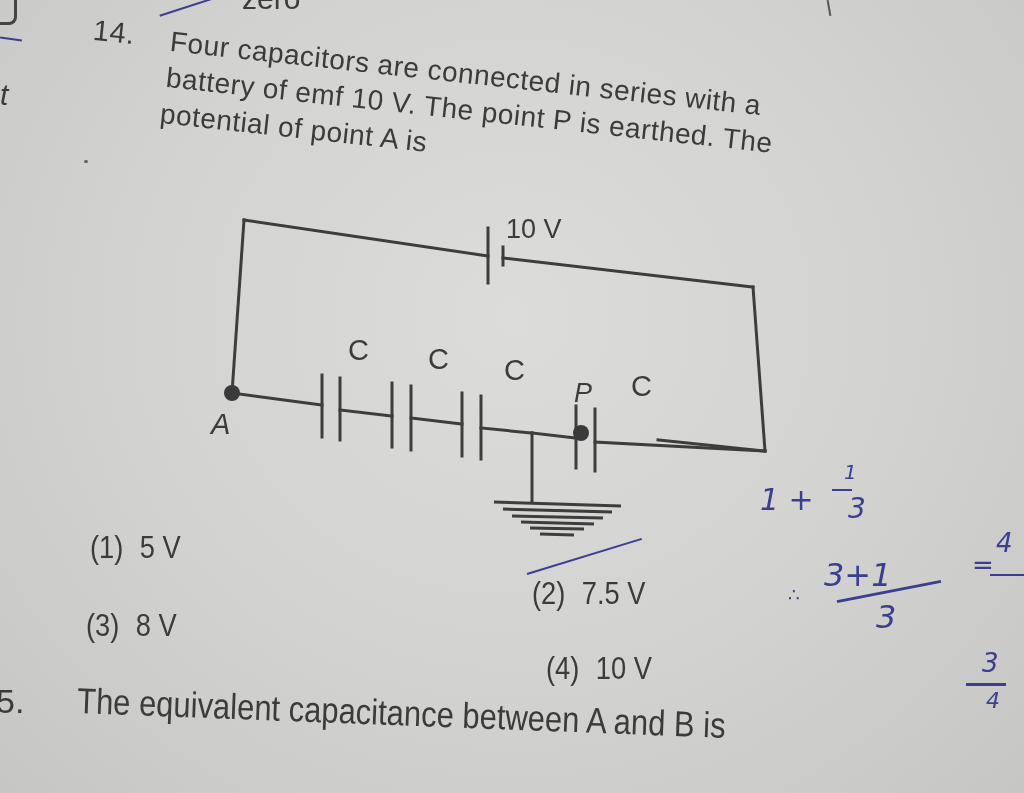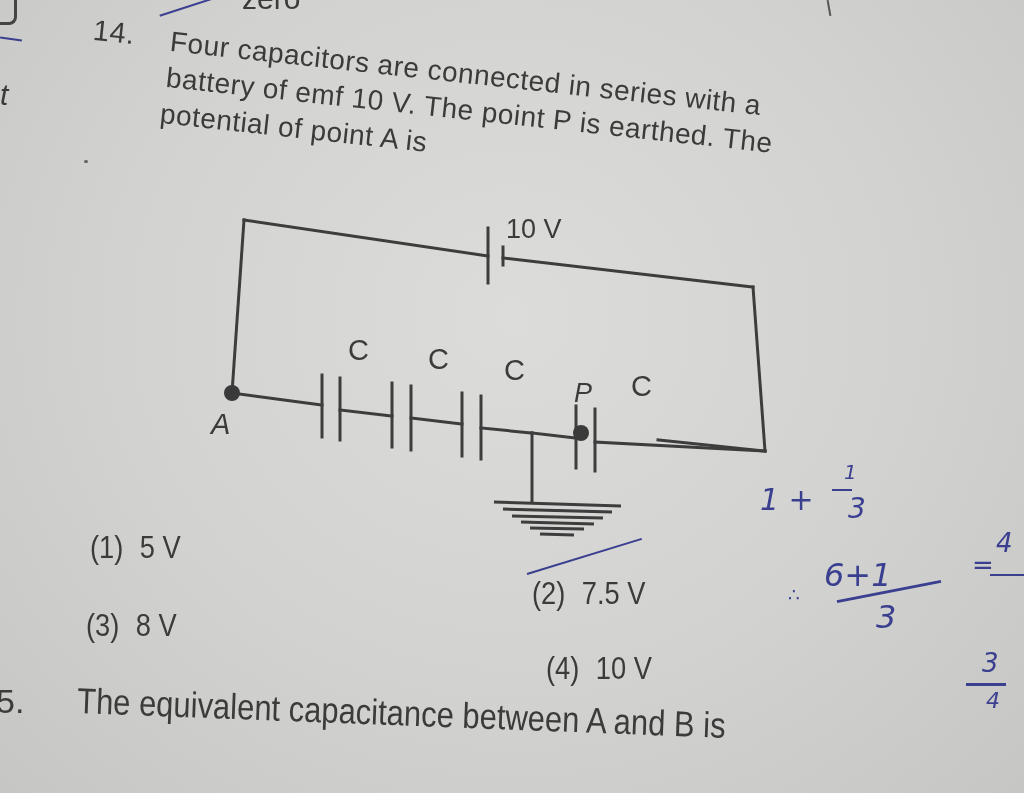--- a/index.html
+++ b/index.html
@@ -154,21 +154,21 @@
   <div class="print" style="left:78px; top:680px; font-size:36px; transform:rotate(2.2deg) scaleX(0.86);">The equivalent capacitance between A and B is</div>
 
   <div class="hand" style="left:760px; top:482px; font-size:30px;">
     <span>1 +</span>
   </div>
   <div class="hand" style="left:844px; top:460px; font-size:20px;">1</div>
   <div style="position:absolute; left:832px; top:489px; width:20px; height:2px; background:#3a3f8f;"></div>
   <div class="hand" style="left:848px; top:492px; font-size:28px;">3</div>
 
   <div class="hand" style="left:788px; top:584px; font-size:18px;">∴</div>
-  <div class="hand" style="left:824px; top:556px; font-size:32px;">6+1</div>
+  <div class="hand" style="left:824px; top:556px; font-size:32px;">3+1</div>
   <div style="position:absolute; left:836px; top:590px; width:106px; height:3px; background:#3a3f8f; transform:rotate(-11deg);"></div>
   <div class="hand" style="left:876px; top:598px; font-size:32px;">3</div>
 
   <div class="hand" style="left:972px; top:550px; font-size:26px;">=</div>
   <div class="hand" style="left:996px; top:528px; font-size:26px;">4</div>
   <div style="position:absolute; left:990px; top:574px; width:34px; height:2px; background:#3a3f8f;"></div>
 
   <div class="hand" style="left:982px; top:648px; font-size:26px;">3</div>
   <div style="position:absolute; left:966px; top:683px; width:40px; height:3px; background:#3a3f8f;"></div>
   <div class="hand" style="left:986px; top:688px; font-size:22px;">4</div>

